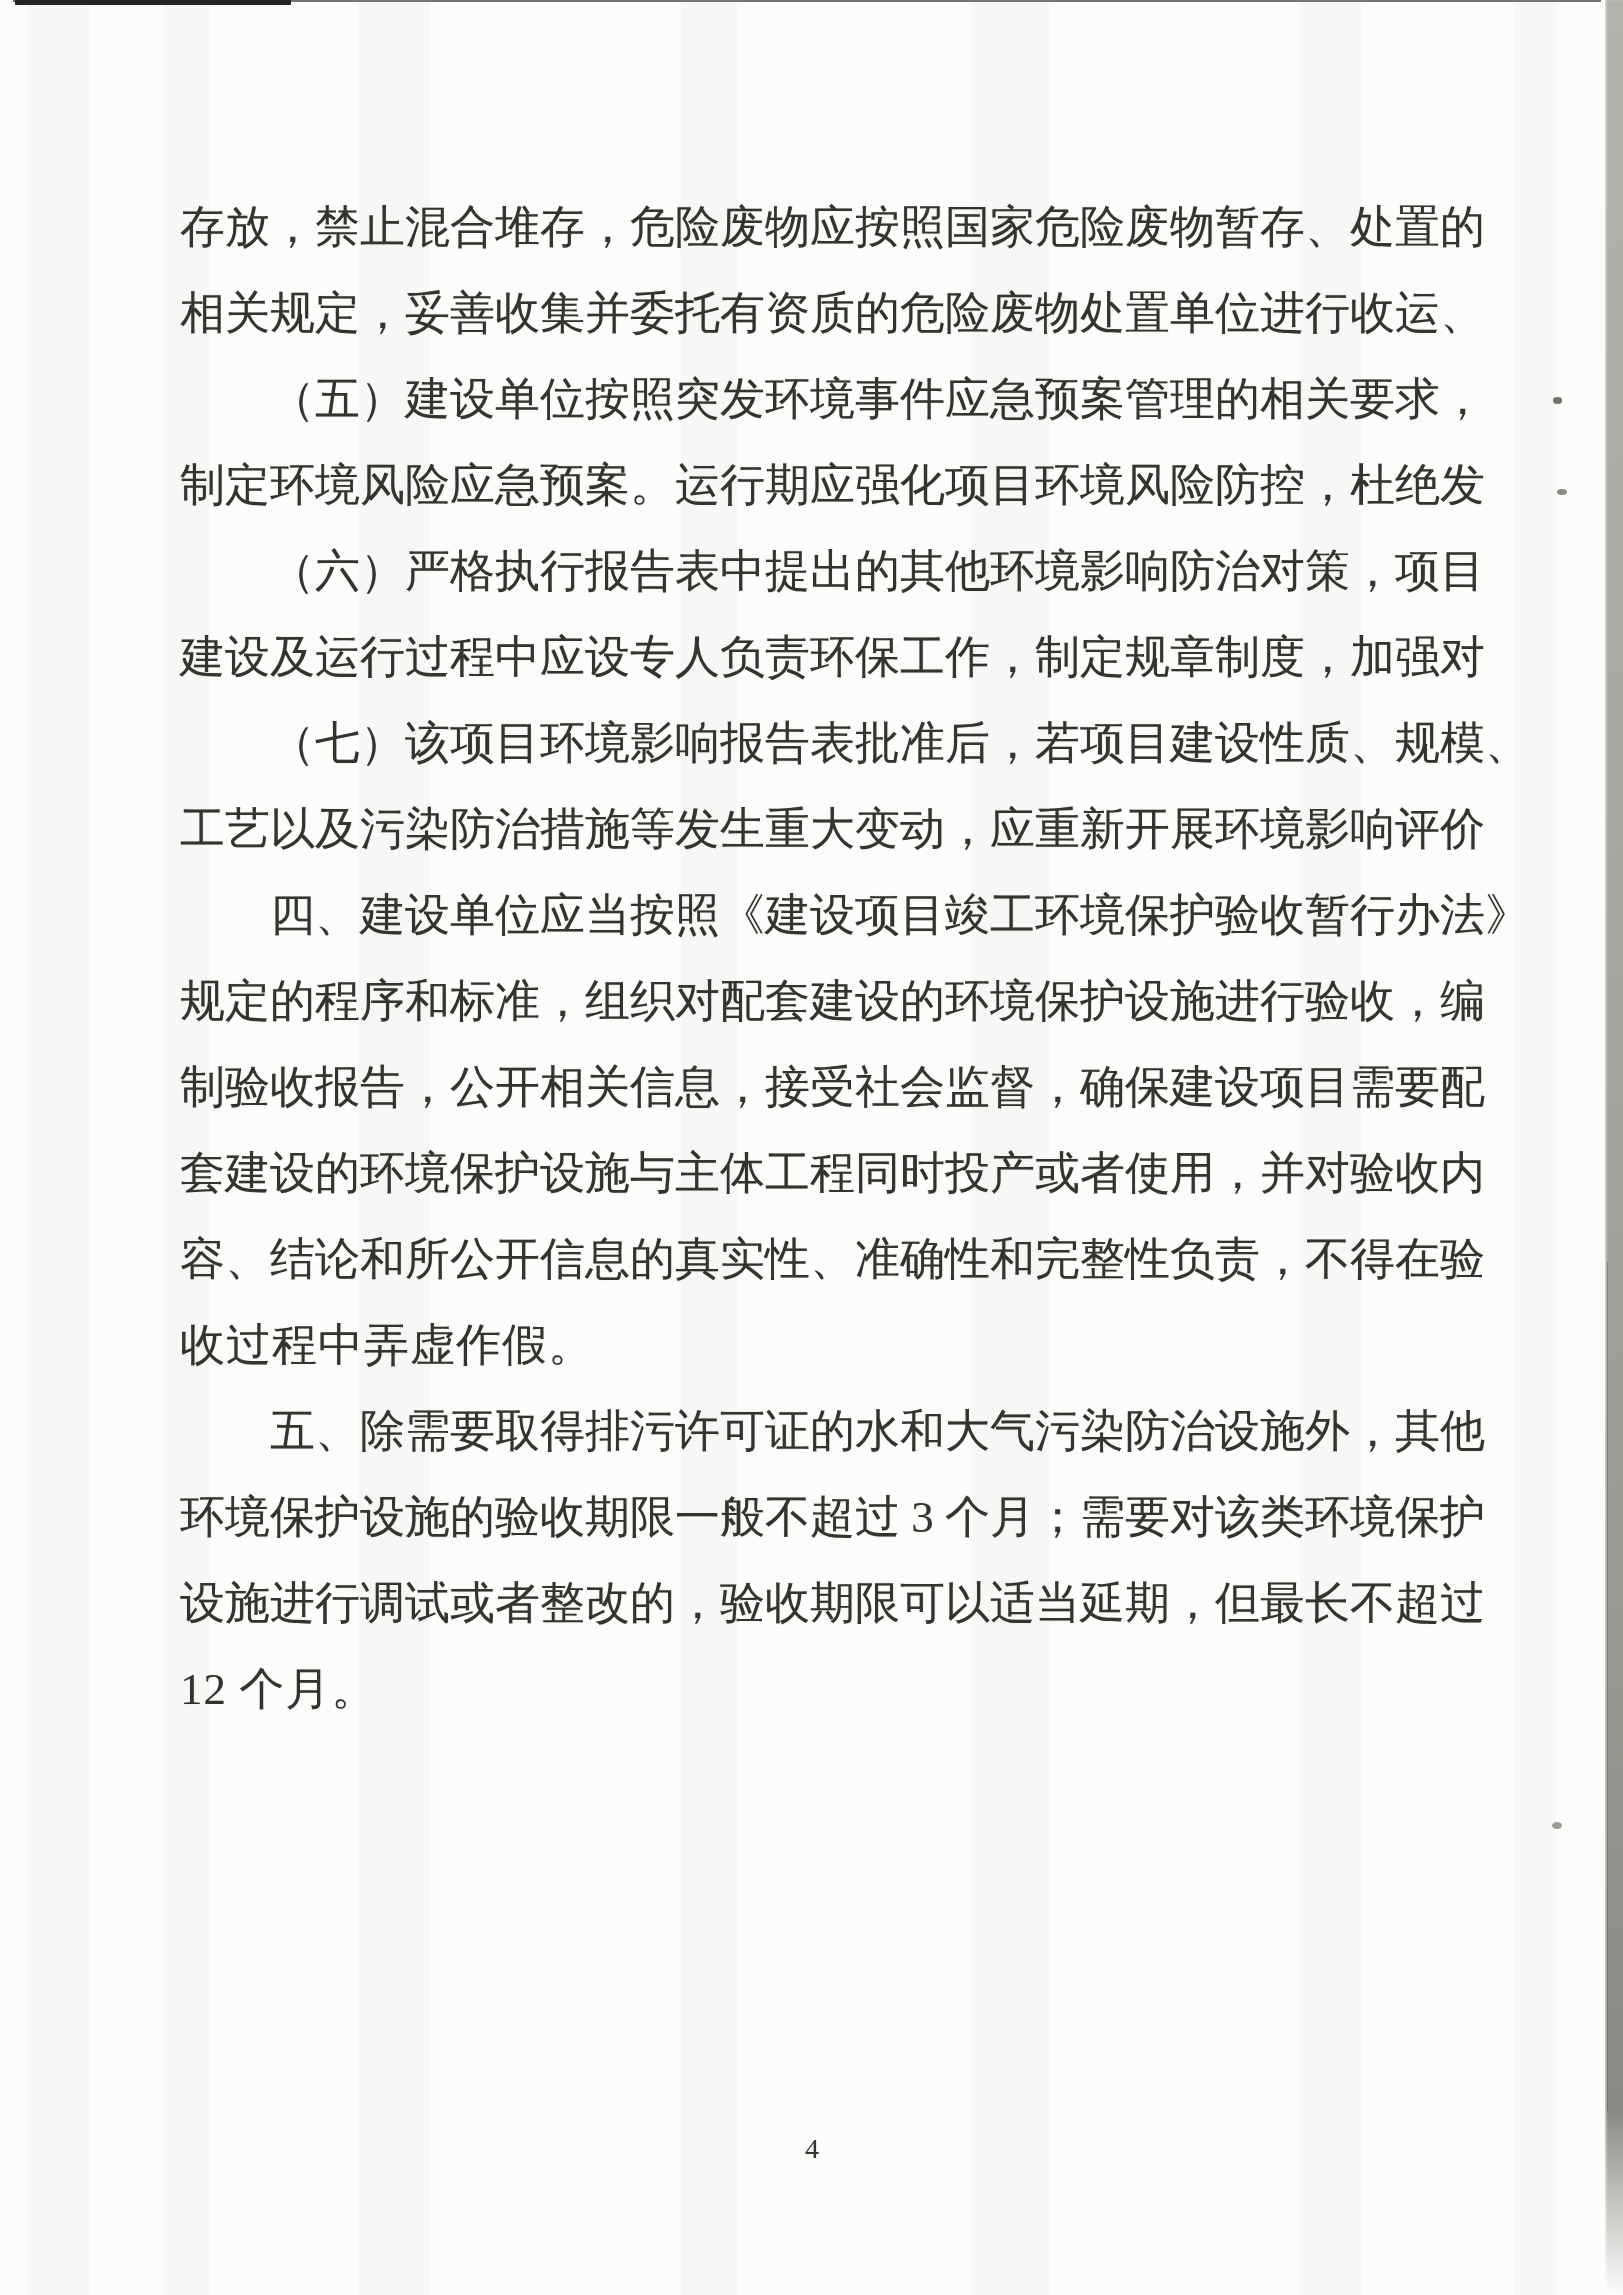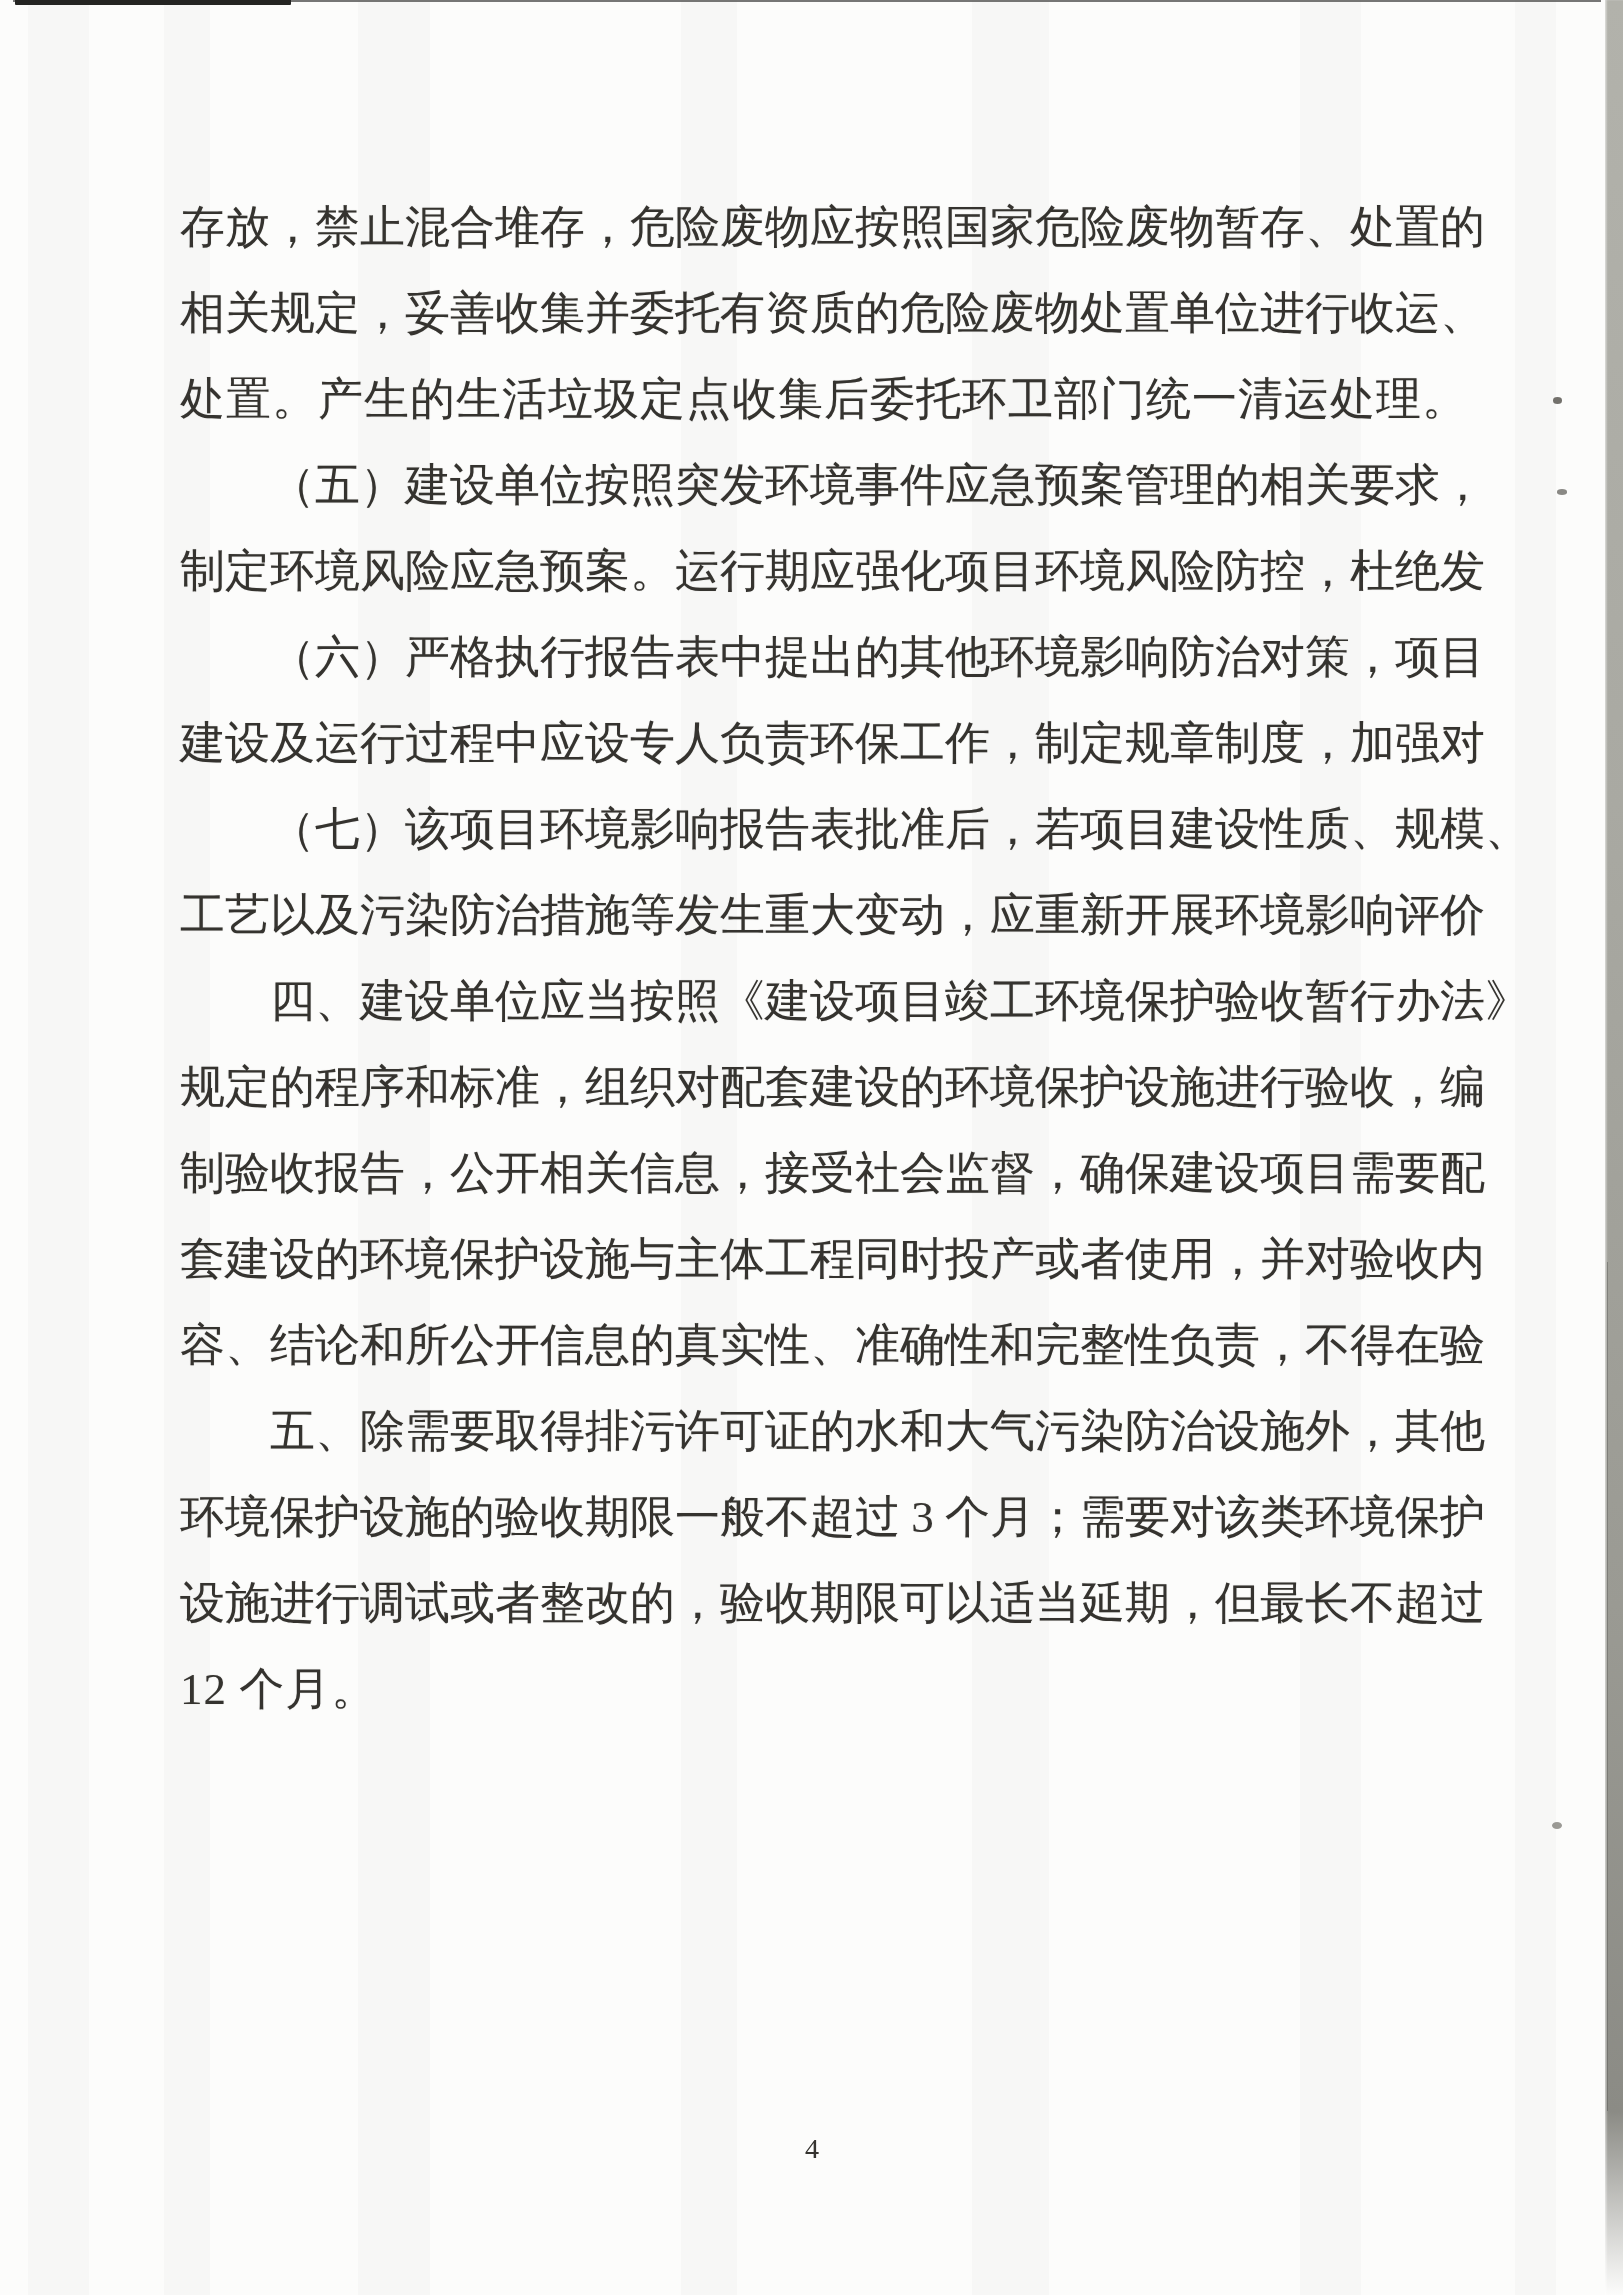--- a/index.html
+++ b/index.html
@@ -145,21 +145,20 @@
         <span>处</span>
         <span>置</span>
         <span>单</span>
         <span>位</span>
         <span>进</span>
         <span>行</span>
         <span>收</span>
         <span>运</span>
         <span>、</span>
       </div>
-      <div class="line">处置。产生的生活垃圾定点收集后委托环卫部门统一清运处理。</div>
       <div class="line indent justify">
         <span>（</span>
         <span>五</span>
         <span>）</span>
         <span>建</span>
         <span>设</span>
         <span>单</span>
         <span>位</span>
         <span>按</span>
         <span>照</span>
@@ -481,20 +480,21 @@
         <span>整</span>
         <span>性</span>
         <span>负</span>
         <span>责</span>
         <span>，</span>
         <span>不</span>
         <span>得</span>
         <span>在</span>
         <span>验</span>
       </div>
+      <div class="line">收过程中弄虚作假。</div>
       <div class="line indent justify">
         <span>五</span>
         <span>、</span>
         <span>除</span>
         <span>需</span>
         <span>要</span>
         <span>取</span>
         <span>得</span>
         <span>排</span>
         <span>污</span>

